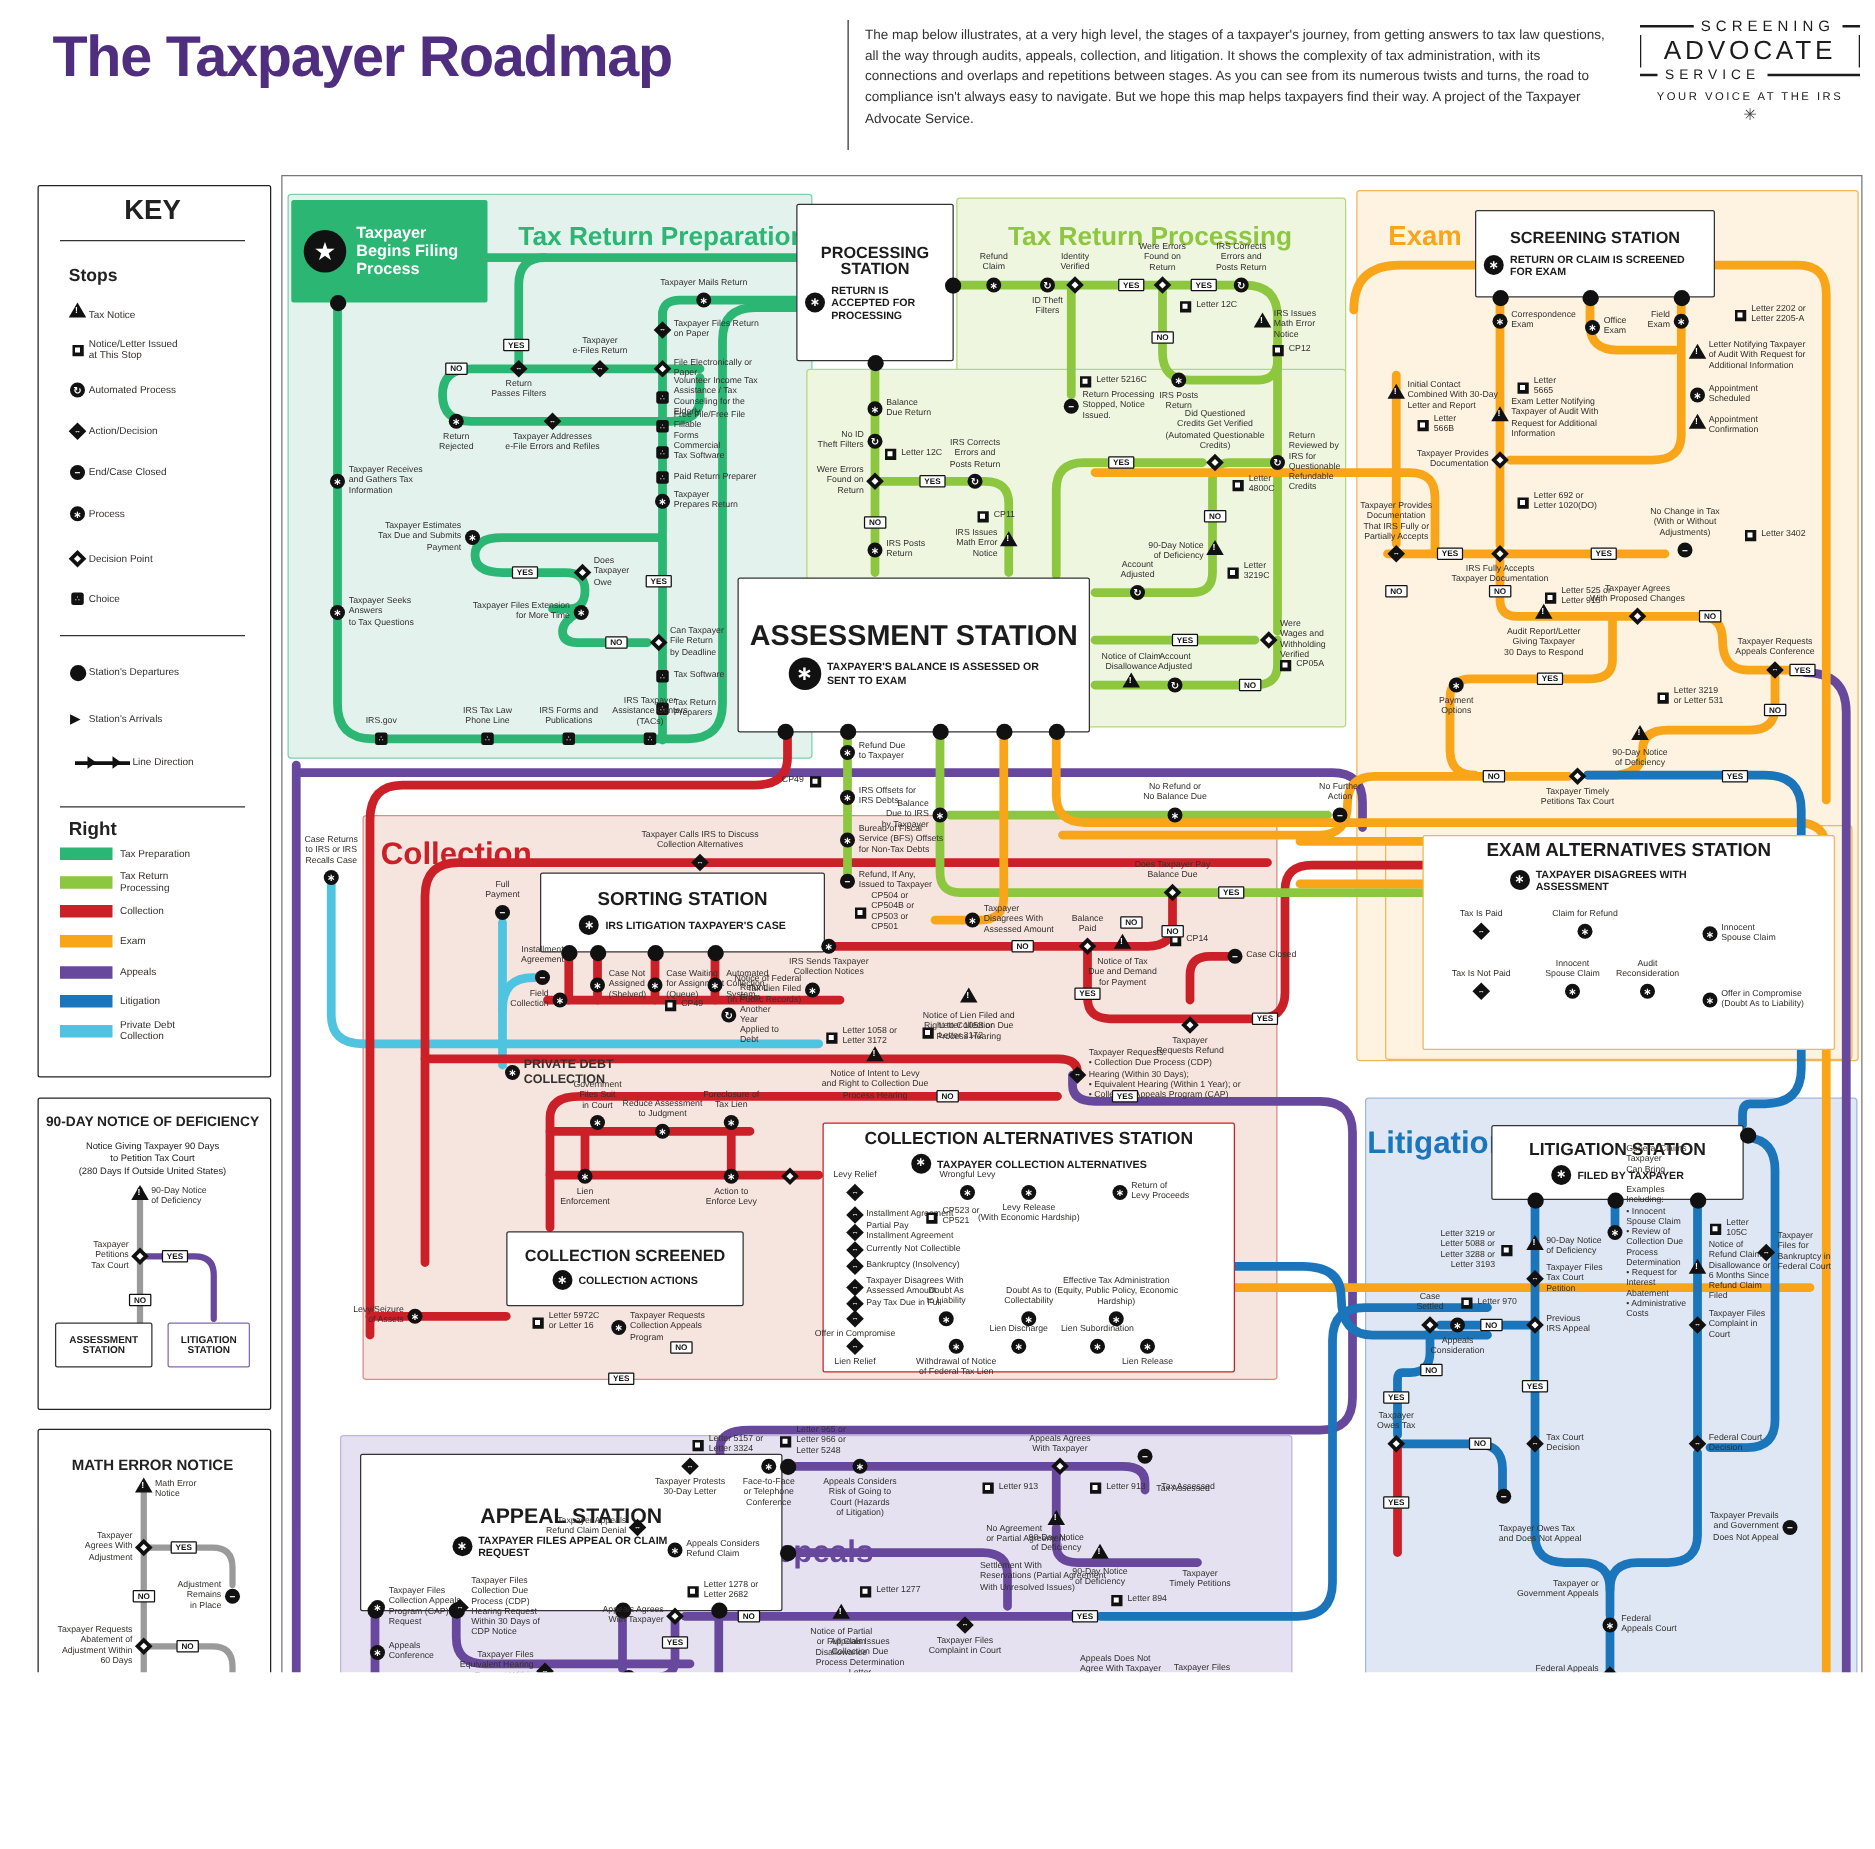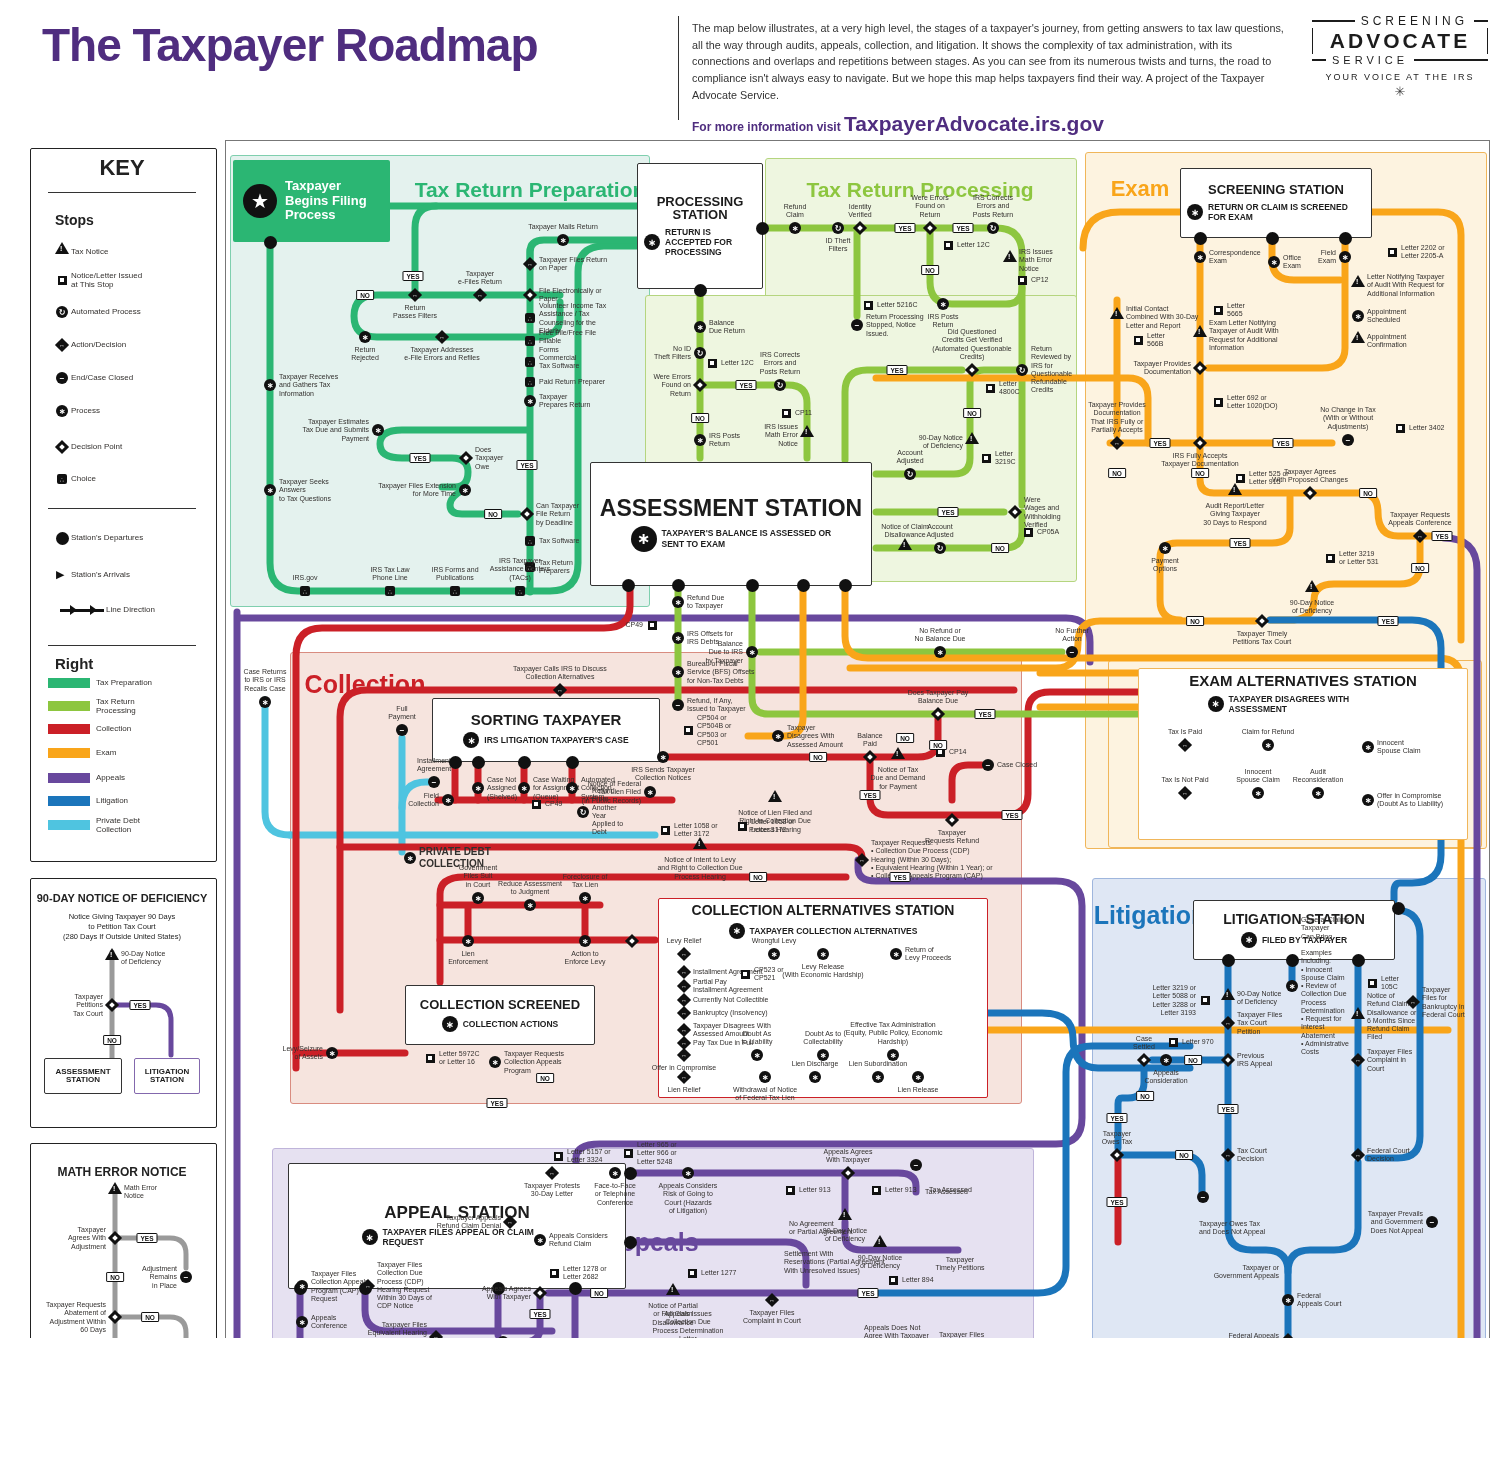--- a/index.html
+++ b/index.html
@@ -6,21 +6,21 @@
   body{font-family:"Liberation Sans","DejaVu Sans",sans-serif;color:#222;}
   #canvas{position:relative;width:1500px;height:1338px;background:#fff;overflow:hidden;}
   .abs{position:absolute;}
   .hdr-title{font-size:46px;font-weight:bold;letter-spacing:-1px;}
   .hdr-sub{font-size:21px;font-weight:bold;color:#232323;margin-top:2px;}
   .hdr-para{font-size:10.8px;line-height:1.55;color:#333;}
   .hdr-info{font-size:12px;font-weight:bold;margin-top:8px;}
   .hdr-link{font-size:21px;font-weight:bold;}
   .logo{ text-align:center;color:#1c1c1c;}
   .logo .l1{font-size:12px;letter-spacing:4px;}
-  .logo .l2{font-size:21px;font-weight:bold;letter-spacing:3px;}
+  .logo .l2{font-size:21px;font-weight:normal;letter-spacing:3px;}
   .logo .l3{font-size:11px;letter-spacing:4px;}
   .logo .l4{font-size:9px;letter-spacing:2px;margin-top:6px;}
   .panel{position:absolute;background:#fff;border:1.6px solid #222;border-radius:2px;}
   .region{position:absolute;border-radius:3px;}
   .region-title{position:absolute;font-weight:bold;transform:translate(-50%,-50%);white-space:nowrap;}
   .station{position:absolute;background:#fff;border:1.6px solid #333;border-radius:2px;display:flex;flex-direction:column;align-items:center;justify-content:center;text-align:center;padding:4px 6px;box-sizing:border-box;z-index:30;}
   .station.tall{justify-content:flex-start;}
   .station .st-title{font-weight:bold;color:#1c1c1c;line-height:1.05;}
   .station .st-subrow{display:flex;align-items:center;gap:5px;margin-top:5px;}
   .station .st-sub{font-size:8.5px;font-weight:bold;color:#1c1c1c;text-align:left;line-height:1.2;max-width:170px;}
@@ -39,24 +39,20 @@
 <body>
 
 <div id="canvas">
 
   <div class="abs" style="left:42px;top:18px;width:630px;">
     <div class="hdr-title" style="color:#4f2d7f;">The Taxpayer Roadmap</div>
   </div>
   <div class="vline" style="left:678px;top:16px;height:104px;"></div>
   <div class="abs" style="left:692px;top:20px;width:600px;">
     <div class="hdr-para">The map below illustrates, at a very high level, the stages of a taxpayer's journey, from getting answers to tax law questions, all the way through audits, appeals, collection, and litigation. It shows the complexity of tax administration, with its connections and overlaps and repetitions between stages. As you can see from its numerous twists and turns, the road to compliance isn't always easy to navigate. But we hope this map helps taxpayers find their way. A project of the Taxpayer Advocate Service.</div>
-    <div class="hdr-info" style="color:#4f2d7f;">
-      <span>For more information visit</span>
-      <span class="hdr-link" style="color:#4f2d7f;">TaxpayerAdvocate.irs.gov</span>
-    </div>
   </div>
   <div class="abs logo" style="left:1312px;top:14px;width:176px;">
     <div style="display:flex;align-items:center;gap:6px;justify-content:center;">
         <span style="flex:1;height:1.5px;background:#1c1c1c;"></span>
         <span class="l1">SCREENING</span>
         <span style="width:14px;height:1.5px;background:#1c1c1c;"></span>
       </div>
     <div style="border-left:1.5px solid #1c1c1c;border-right:1.5px solid #1c1c1c;padding:1px 0;"><span class="l2">ADVOCATE</span></div>
     <div style="display:flex;align-items:center;gap:6px;justify-content:center;">
         <span style="width:14px;height:1.5px;background:#1c1c1c;"></span>
@@ -219,21 +215,21 @@
         </div>
       </div>
       <div class="station" style="left: 590px; top: 462px; width: 282px; height: 124px; border-color: rgb(51, 51, 51);">
         <div class="st-title" style="font-size: 23px;">ASSESSMENT STATION</div>
         <div class="st-subrow">
           <span class="gear" style="width: 26px; height: 26px; font-size: 16.12px;">∗</span>
           <div class="st-sub">TAXPAYER'S BALANCE IS ASSESSED OR SENT TO EXAM</div>
         </div>
       </div>
       <div class="station" style="left: 432px; top: 698px; width: 228px; height: 64px; border-color: rgb(51, 51, 51);">
-        <div class="st-title" style="font-size: 15px;">SORTING TAXPAYER</div>
+        <div class="st-title" style="font-size: 15px;">SORTING STATION</div>
         <div class="st-subrow">
           <span class="gear" style="width: 16px; height: 16px; font-size: 9.92px;">∗</span>
           <div class="st-sub">IRS LITIGATION TAXPAYER'S CASE</div>
         </div>
       </div>
       <div class="station tall" style="left: 1138px; top: 668px; width: 330px; height: 172px; border-color: rgb(240, 182, 90);">
         <div class="st-title" style="font-size: 15px;">EXAM ALTERNATIVES STATION</div>
         <div class="st-subrow">
           <span class="gear" style="width: 16px; height: 16px; font-size: 9.92px;">∗</span>
           <div class="st-sub">TAXPAYER DISAGREES WITH ASSESSMENT</div>

